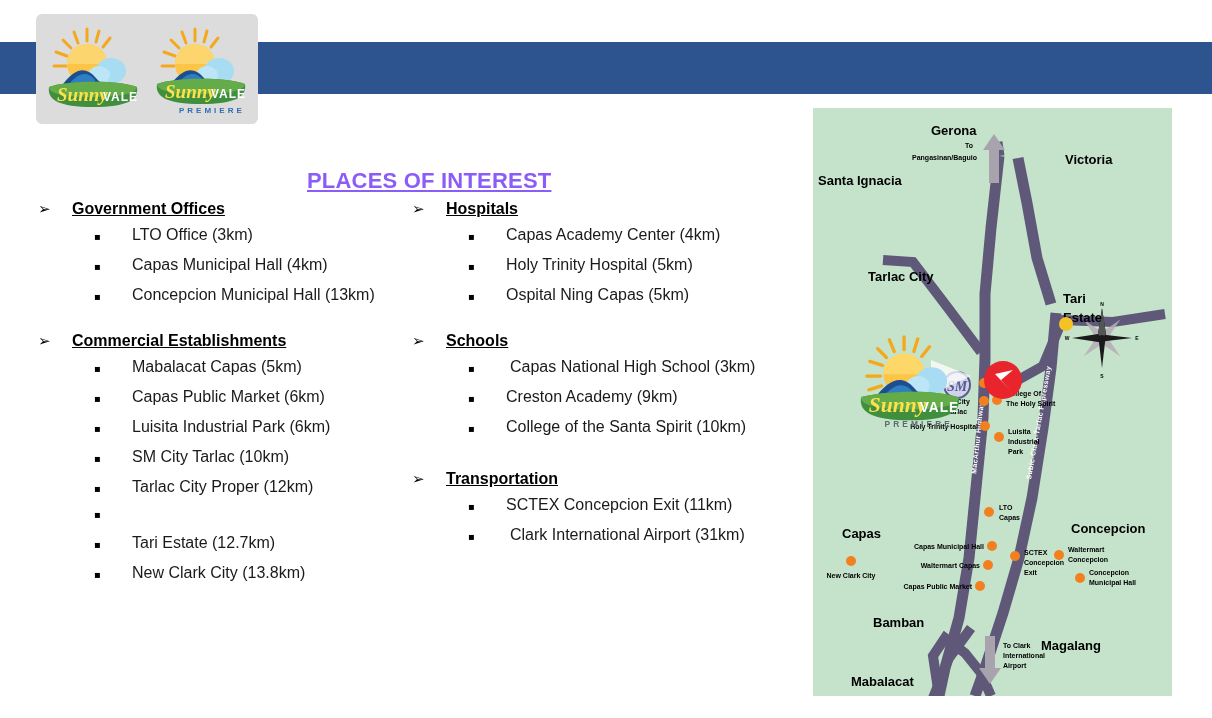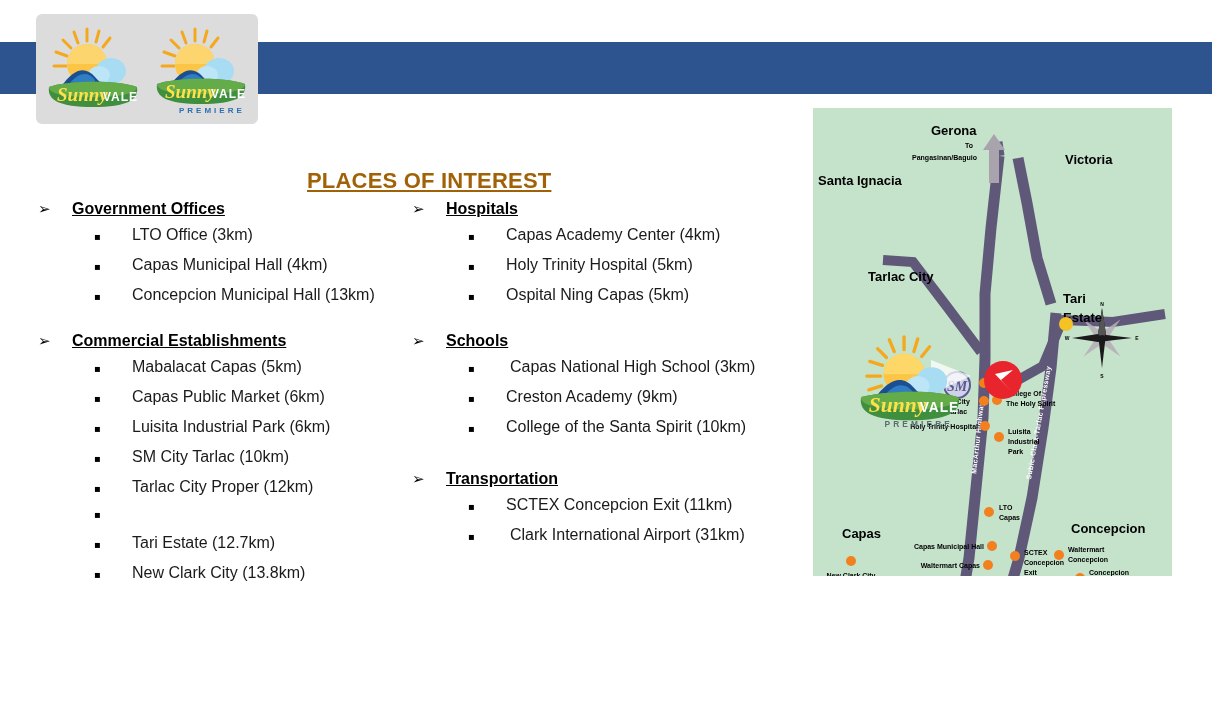--- a/index.html
+++ b/index.html
@@ -21,21 +21,21 @@
     position:absolute; left:36px; top:14px; width:222px; height:110px;
     background:#dcdcdc; border-radius:6px;
     display:flex; align-items:center; justify-content:center; gap:4px;
     z-index:5;
   }
   .logo-unit { width:104px; height:96px; position:relative; }
 
   
   #page-title {
     position:absolute; left:307px; top:168px;
-    font-size:22px; font-weight:bold; color:#a16207;
+    font-size:22px; font-weight:bold; color:#8b5cf6;
     text-decoration:underline; letter-spacing:0.2px;
     white-space:nowrap;
   }
 
   
   .column { position:absolute; top:200px; }
   #col-left  { left:38px;  width:380px; }
   #col-right { left:412px; width:390px; }
 
   .group { margin-bottom:22px; }
@@ -66,21 +66,21 @@
   .item.pad .item-label { padding-left:4px; }
 
   
   #col-left .group:nth-child(1)  { margin-bottom:28px; }
   #col-right .group:nth-child(1) { margin-bottom:28px; }
   #col-right .group:nth-child(2) { margin-bottom:34px; }
 
   
   #map-panel {
     position:absolute; left:813px; top:108px;
-    width:359px; height:468px;
+    width:359px; height:588px;
     background:#c5e3cb;
     overflow:hidden;
   }
   #map-svg { position:absolute; left:0; top:0; width:359px; height:588px; }
 
   .mlabel-city {
     font-family:"Liberation Sans", sans-serif;
     font-weight:bold; fill:#000;
   }
   .mlabel-poi {

